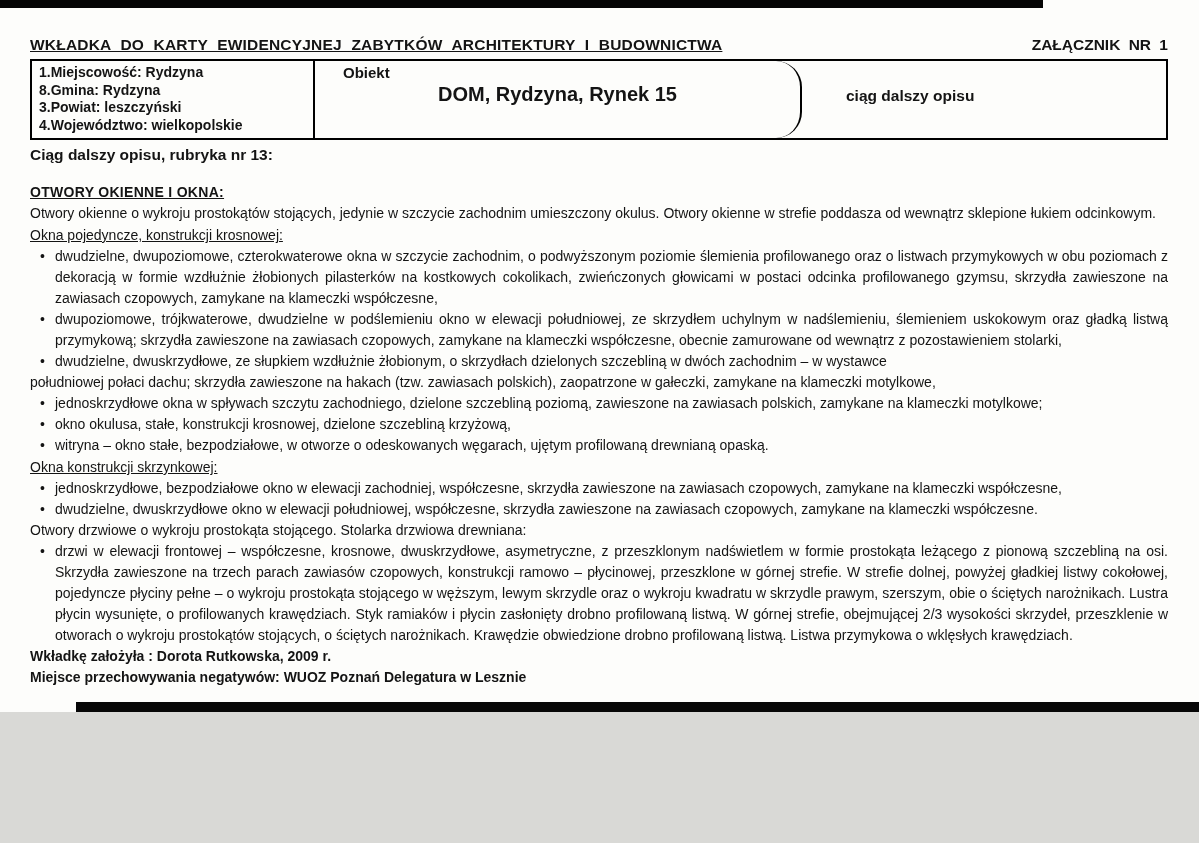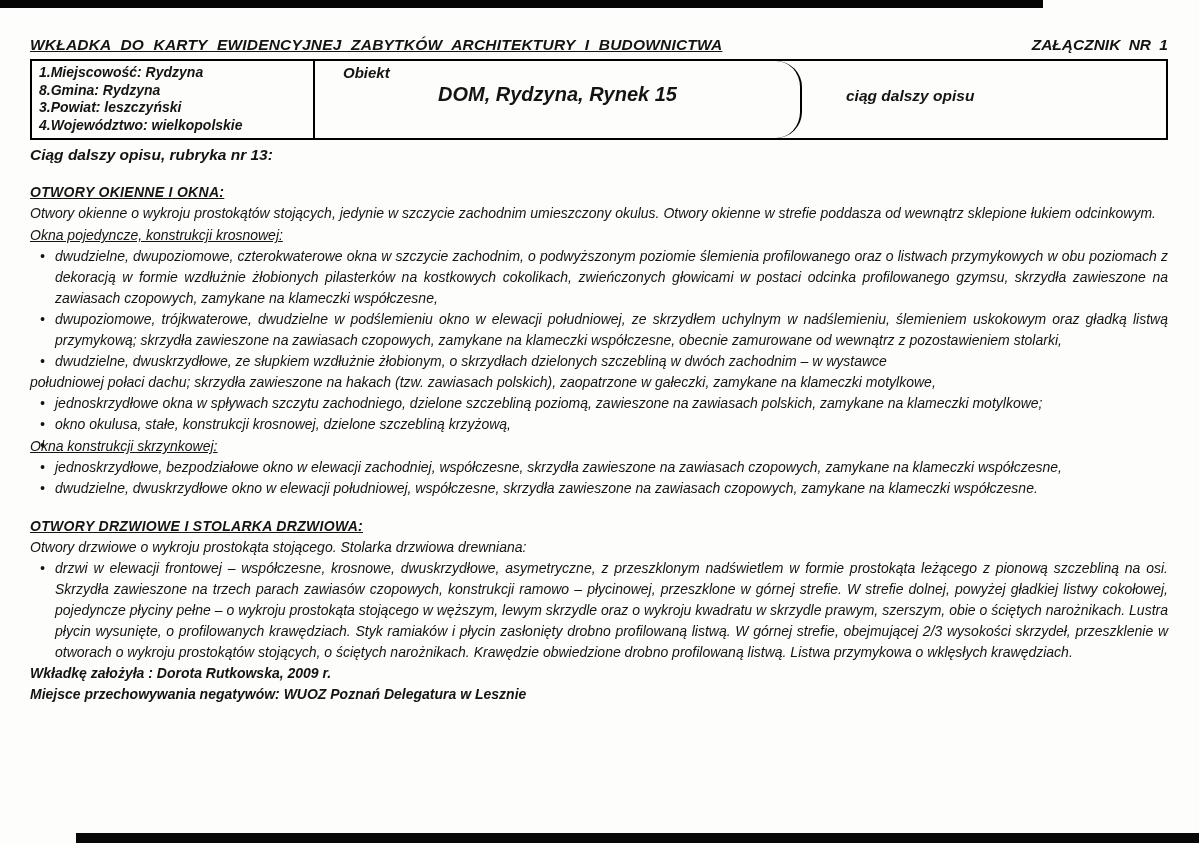--- a/index.html
+++ b/index.html
@@ -5,24 +5,23 @@
   * { margin: 0; padding: 0; box-sizing: border-box; }
   html, body { width: 1199px; }
   body {
     font-family: "Liberation Sans", sans-serif;
     background: #d9d9d6;
     color: #141414;
   }
   .page {
     position: relative;
     width: 1199px;
-    height: 843px;
+    height: 712px;
     background: #fdfdfb;
     overflow: hidden;
-    font-style: italic;
   }
   .scan-bar-top {
     position: absolute; top: 0; left: 0;
     width: 1043px; height: 8px; background: #050505;
   }
   .scan-bar-bottom {
     position: absolute; bottom: 0; left: 76px; right: 0;
     height: 10px; background: #070707;
   }
   .content { padding: 36px 31px 0 30px; }
@@ -132,34 +131,34 @@
       <div class="bullet">
         <span class="marker">•</span>
         <span>jednoskrzydłowe okna w spływach szczytu zachodniego, dzielone szczebliną poziomą, zawieszone na zawiasach polskich, zamykane na klameczki motylkowe;</span>
       </div>
       <div class="bullet">
         <span class="marker">•</span>
         <span>okno okulusa, stałe, konstrukcji krosnowej, dzielone szczebliną krzyżową,</span>
       </div>
       <div class="bullet">
         <span class="marker">•</span>
+        <span>witryna – okno stałe, bezpodziałowe, w otworze o odeskowanych węgarach, ujętym profilowaną drewnianą opaską.</span>
       </div>
 
       <div class="sub-heading">Okna konstrukcji skrzynkowej:</div>
 
       <div class="bullet">
         <span class="marker">•</span>
         <span>jednoskrzydłowe, bezpodziałowe okno w elewacji zachodniej, współczesne, skrzydła zawieszone na zawiasach czopowych, zamykane na klameczki współczesne,</span>
       </div>
       <div class="bullet">
         <span class="marker">•</span>
         <span>dwudzielne, dwuskrzydłowe okno w elewacji południowej, współczesne, skrzydła zawieszone na zawiasach czopowych, zamykane na klameczki współczesne.</span>
       </div>
 
-      <div class="sec-heading">OTWORY DRZWIOWE I STOLARKA DRZWIOWA:</div>
       <p class="para">Otwory drzwiowe o wykroju prostokąta stojącego. Stolarka drzwiowa drewniana:</p>
 
       <div class="bullet">
         <span class="marker">•</span>
         <span>drzwi w elewacji frontowej – współczesne, krosnowe, dwuskrzydłowe, asymetryczne, z przeszklonym nadświetlem w formie prostokąta leżącego z pionową szczebliną na osi. Skrzydła zawieszone na trzech parach zawiasów czopowych, konstrukcji ramowo – płycinowej, przeszklone w górnej strefie. W strefie dolnej, powyżej gładkiej listwy cokołowej, pojedyncze płyciny pełne – o wykroju prostokąta stojącego w węższym, lewym skrzydle oraz o wykroju kwadratu w skrzydle prawym, szerszym, obie o ściętych narożnikach. Lustra płycin wysunięte, o profilowanych krawędziach. Styk ramiaków i płycin zasłonięty drobno profilowaną listwą. W górnej strefie, obejmującej 2/3 wysokości skrzydeł, przeszklenie w otworach o wykroju prostokątów stojących, o ściętych narożnikach. Krawędzie obwiedzione drobno profilowaną listwą. Listwa przymykowa o wklęsłych krawędziach.</span>
       </div>
 
       <div class="footer-line">Wkładkę  założyła : Dorota Rutkowska, 2009 r.</div>
       <div class="footer-line">Miejsce przechowywania negatywów: WUOZ Poznań Delegatura w Lesznie</div>
 

